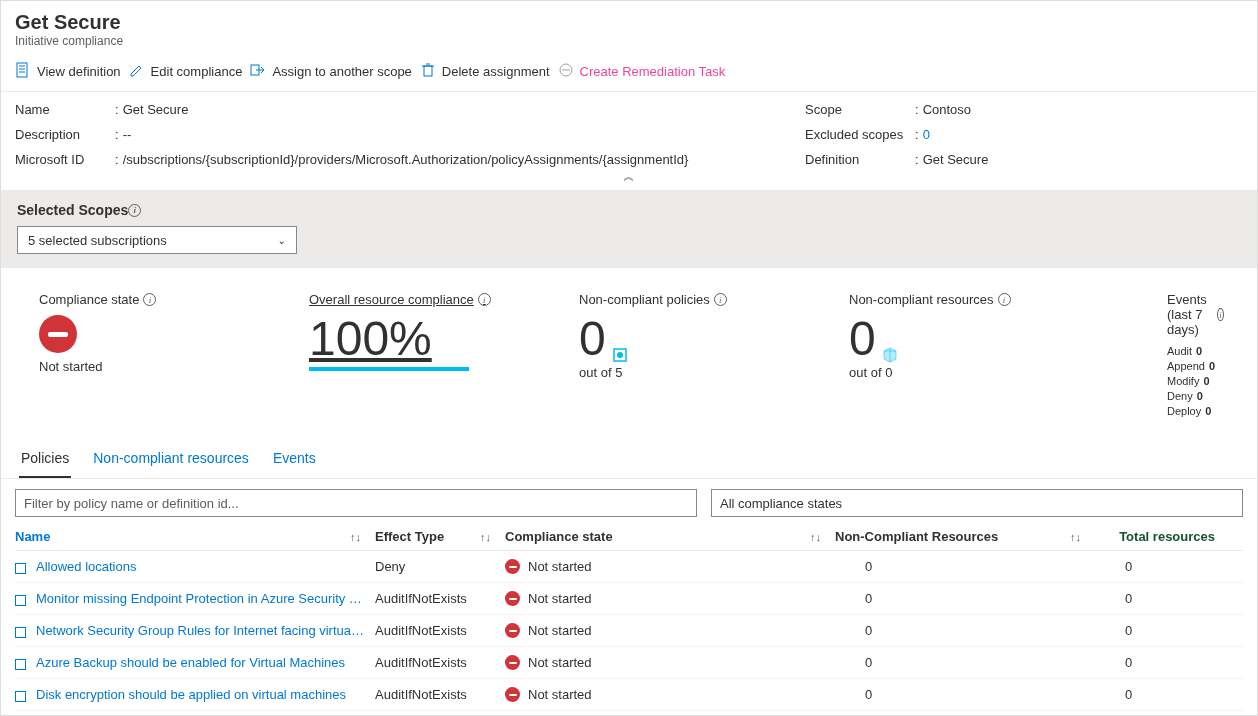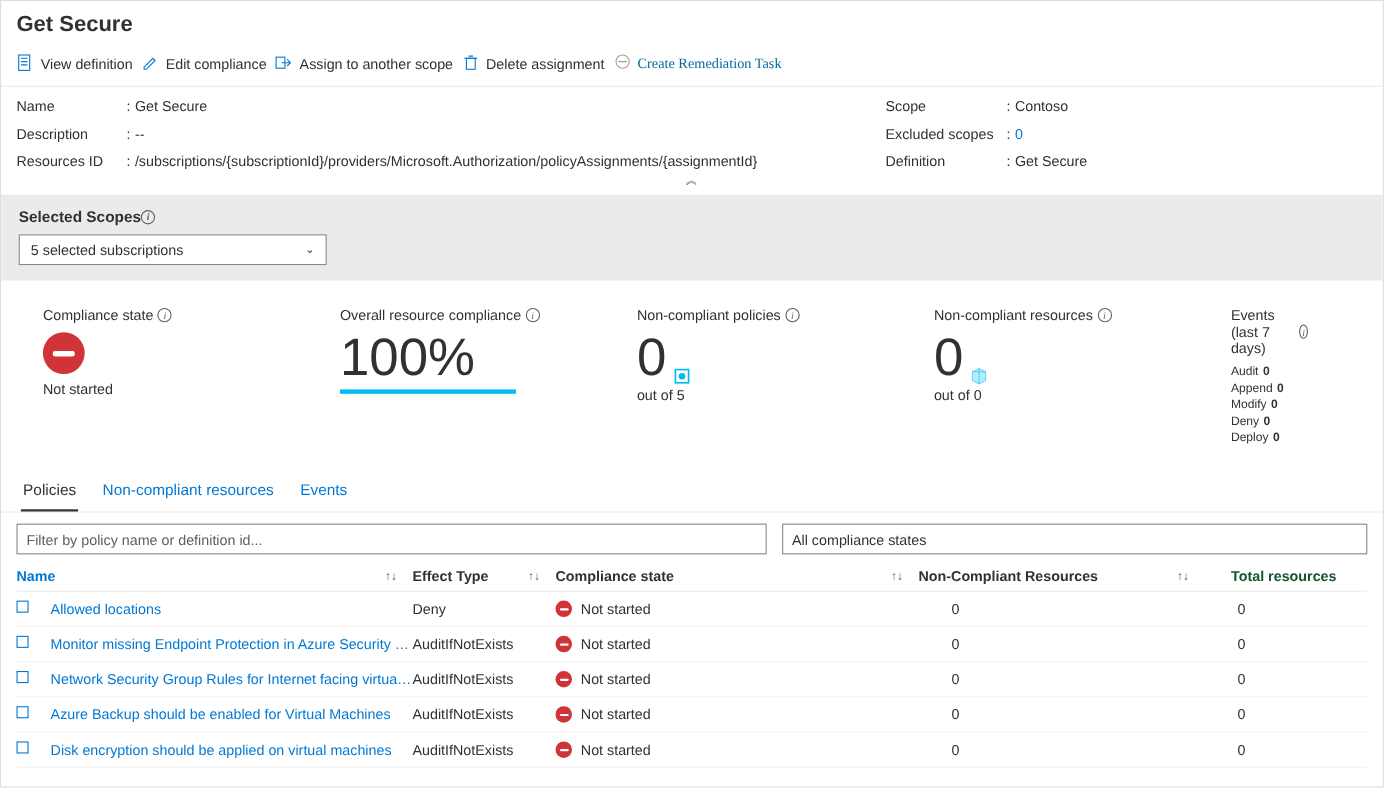--- a/index.html
+++ b/index.html
@@ -2,42 +2,42 @@
 <html><head>
   <meta charset="utf-8">
   <style>
     * { box-sizing: border-box; margin: 0; padding: 0; }
     body { font-family: 'Segoe UI', Arial, sans-serif; font-size: 13px; color: #323130; background: #fff; width: 1258px; height: 716px; border: 1px solid #ddd; overflow: hidden; }
     .header { padding: 10px 14px 4px; }
     .title { font-size: 20px; font-weight: 600; }
     .subtitle { font-size: 12px; color: #605e5c; }
     .toolbar { display: flex; gap: 8px; padding: 10px 14px; border-bottom: 1px solid #edebe9; align-items: center; }
     .toolbar-item { display: flex; align-items: center; gap: 6px; cursor: pointer; color: #323130; font-size: 13px; }
-    .toolbar-item.disabled { color: #0369a1; font-family: Liberation Serif, serif; }
+    .toolbar-item.disabled { color: #ec4899; }
     .icon-blue svg { color: #0078d4; }
     .icon-grey svg { color: #a19f9d; }
     .details { padding: 10px 14px 0; display: flex; gap: 40px; }
     .details-col { display: flex; flex-direction: column; gap: 10px; }
     .detail-row { display: flex; gap: 0; font-size: 13px; }
     .detail-label { width: 100px; color: #323130; }
     .detail-sep { margin-right: 4px; }
     .detail-val { color: #323130; }
     .detail-val.link { color: #0078d4; }
     .collapse-bar { text-align: center; padding: 2px 0 6px; cursor: pointer; font-size: 11px; color: #605e5c; }
     .scopes-section { background: #edebe9; padding: 12px 16px 14px; }
     .scopes-label { font-size: 14px; font-weight: 700; margin-bottom: 8px; display: flex; align-items: center; gap: 0; }
     .info-icon { display: inline-flex; width: 13px; height: 13px; border: 1px solid #605e5c; border-radius: 50%; align-items: center; justify-content: center; font-size: 9px; color: #605e5c; font-style: italic; font-family: serif; }
     .dropdown { width: 280px; height: 28px; border: 1px solid #8a8886; background: #fff; padding: 0 10px; display: flex; align-items: center; justify-content: space-between; cursor: pointer; }
     .metrics { display: flex; padding: 24px 38px 20px; gap: 0; }
     .metric { flex: 0 0 auto; padding-right: 30px; }
     .m1 { width: 270px; }
-    .m2 { width: 270px; }
+    .m2 { width: 270px; text-decoration: underline; }
     .m3 { width: 270px; }
     .m4 { width: 270px; }
-    .m5 { flex: 1; }
+    .m5 { flex: 1; margin-left: 48px; }
     .metric-title { font-size: 13px; margin-bottom: 8px; display: flex; align-items: center; gap: 4px; }
     .compliance-badge { display: inline-flex; width: 38px; height: 38px; border-radius: 50%; background: #d13438; align-items: center; justify-content: center; margin-bottom: 4px; }
     .compliance-badge::before { content: ''; width: 20px; height: 5px; background: #fff; border-radius: 2px; }
     .metric-sub { font-size: 13px; margin-top: 2px; }
     .big-num { font-size: 48px; font-weight: 300; line-height: 1; }
     .underline-bar { height: 4px; background: #00bcf2; margin-top: 4px; width: 160px; }
     .big-row { display: flex; align-items: flex-end; gap: 6px; }
     .cube-icon { width: 16px; height: 16px; display: inline-block; }
     .events-list { font-size: 11px; }
     .events-list div { margin-bottom: 3px; }
@@ -51,32 +51,33 @@
     .filter-select { flex: 1; height: 28px; border: 1px solid #8a8886; padding: 0 8px; display: flex; align-items: center; }
     .table { padding: 0 14px; }
     .table-header { display: flex; border-bottom: 1px solid #edebe9; padding: 8px 0 6px; font-size: 13px; font-weight: 600; }
     .col-name { flex: 0 0 360px; display: flex; align-items: center; gap: 4px; color: #0078d4; }
     .col-effect { flex: 0 0 130px; display: flex; align-items: center; }
     .col-state { flex: 0 0 330px; display: flex; align-items: center; }
     .col-noncomp { flex: 0 0 260px; display: flex; align-items: center; }
     .col-total { flex: 0 0 120px; display: flex; align-items: center; }
     .sort-icon { font-size: 11px; margin-left: auto; margin-right: 14px; color: #605e5c; }
     .table-row { display: flex; border-bottom: 1px solid #f3f2f1; padding: 8px 0; font-size: 13px; align-items: center; }
-    .row-link { color: #0078d4; display: flex; align-items: flex-start; gap: 20px; }
+    .row-link { color: #0078d4; display: flex; align-items: flex-end; gap: 10px; }
     .box-icon { width: 11px; height: 11px; border: 1px solid #0078d4; display: inline-block; }
     .mini-badge { display: inline-flex; width: 15px; height: 15px; border-radius: 50%; background: #d13438; align-items: center; justify-content: center; margin-right: 8px; }
     .mini-badge::before { content: ''; width: 8px; height: 2px; background: #fff; border-radius: 1px; }
     .col-noncomp, .col-total { justify-content: center; }
     .chev { font-size: 10px; }
   </style>
 </head>
 <body>
 
 <div class="header">
   <div class="title">Get Secure</div>
+  <div class="subtitle">Initiative compliance</div>
 </div>
 
 <div class="toolbar">
   <div class="toolbar-item icon-blue">
     <span><svg width="16" height="16" viewBox="0 0 16 16">
           <rect x="2" y="1" width="10" height="14" fill="none" stroke="currentColor" stroke-width="1"></rect>
           <line x1="4" y1="4" x2="10" y2="4" stroke="currentColor"></line>
           <line x1="4" y1="7" x2="10" y2="7" stroke="currentColor"></line>
           <line x1="4" y1="10" x2="10" y2="10" stroke="currentColor"></line>
         </svg></span>
@@ -118,21 +119,21 @@
         <span class="detail-label">Name</span>
         <span class="detail-sep">:</span>
         <span class="detail-val">Get Secure</span>
       </div>
     <div class="detail-row">
         <span class="detail-label">Description</span>
         <span class="detail-sep">:</span>
         <span class="detail-val">--</span>
       </div>
     <div class="detail-row">
-        <span class="detail-label">Resources ID</span>
+        <span class="detail-label">Microsoft ID</span>
         <span class="detail-sep">:</span>
         <span class="detail-val">/subscriptions/{subscriptionId}/providers/Microsoft.Authorization/policyAssignments/{assignmentId}</span>
       </div>
   </div>
   <div class="details-col">
     <div class="detail-row">
         <span class="detail-label" style="width:110px">Scope</span>
         <span class="detail-sep">:</span>
         <span class="detail-val">Contoso</span>
       </div>

